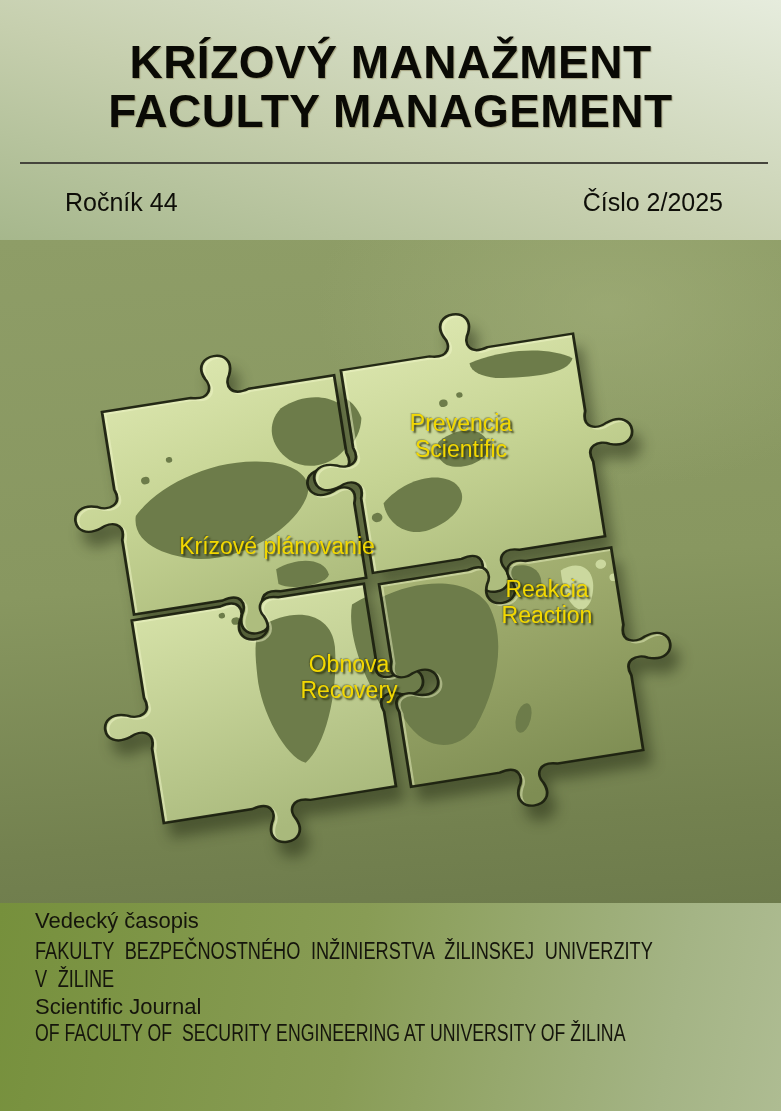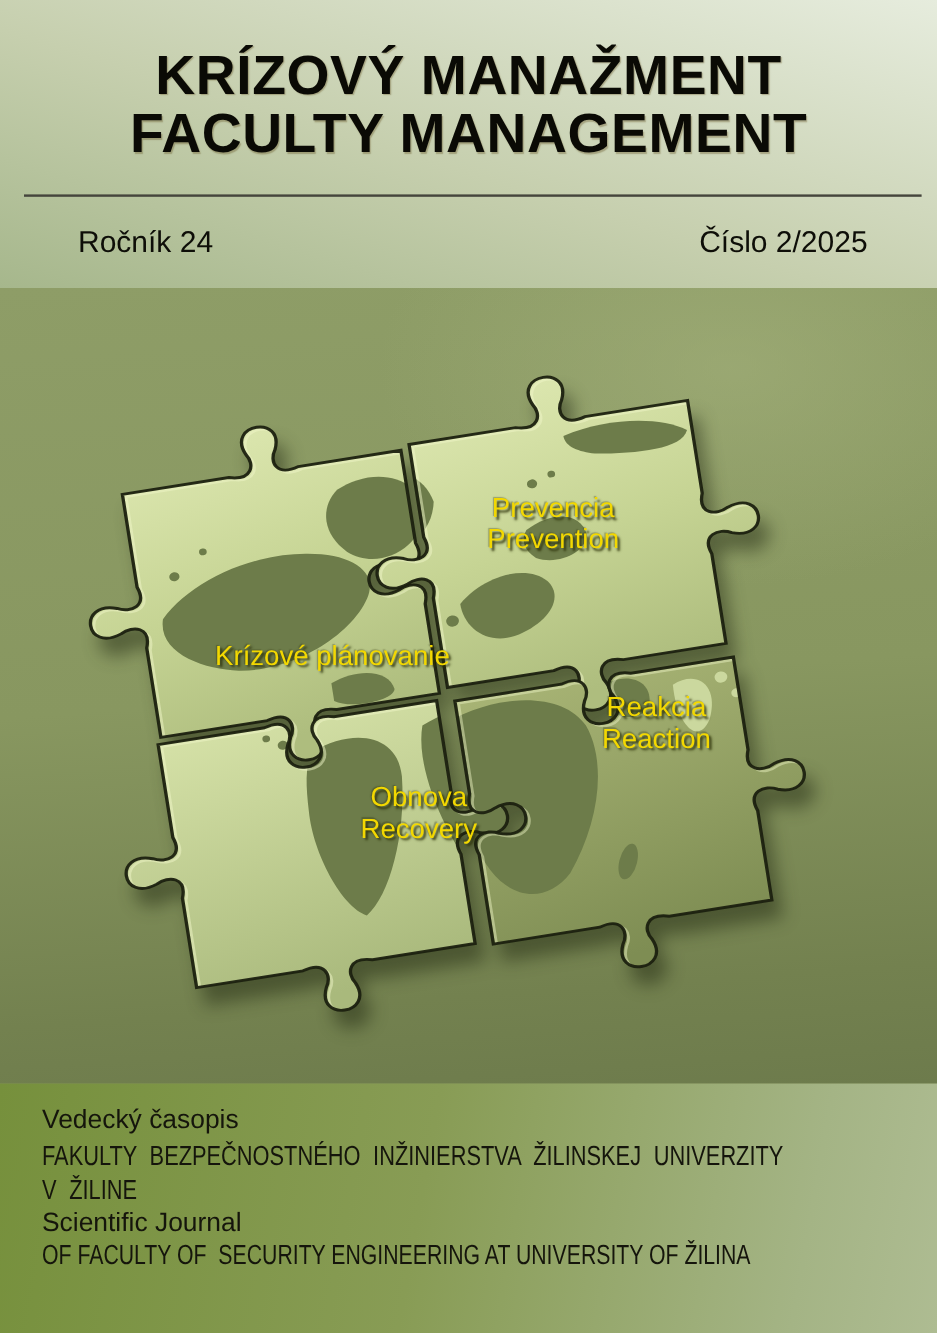--- a/index.html
+++ b/index.html
@@ -27,41 +27,41 @@
   .puzzle-svg { position:absolute; left:0; top:0;
     filter:drop-shadow(8px 14px 7px rgba(25,30,12,0.45)); }
   .pz-label { position:absolute; transform:translateX(-50%); text-align:center;
     font-weight:normal; font-size:23px; line-height:26px; color:#f3d800; white-space:nowrap;
     text-shadow:2px 2px 2px rgba(45,50,10,0.9), -1px -1px 1px rgba(45,50,10,0.35); }
   .pz-label span { display:block; }
 
   
   .footer { position:relative; width:781px; height:208px; overflow:hidden;
     background:linear-gradient(100deg, #76903c 0%, #889c55 45%, #a4b485 85%, #aebc92 100%);
-    color:#15150c; padding:16px 36px 0 35px; }
+    color:#15150c; padding:4px 36px 0 35px; }
   .ft-intro { font-size:22px; line-height:27px; }
   .ft-main-sk { margin-top:4px; font-size:23px; line-height:27.5px; white-space:nowrap;
     word-spacing:7px; transform:scaleX(0.79); transform-origin:left top; }
   .ft-intro-en { margin-top:0; font-size:22px; line-height:27px; }
   .ft-main-en { font-size:23px; line-height:27.5px; white-space:pre;
     transform:scaleX(0.77); transform-origin:left top; }
 </style>
 </head>
 <body>
 
 <div class="cover">
 
   <div class="header">
     <div class="title-block">
       <div>KRÍZOVÝ MANAŽMENT</div>
       <div>FACULTY MANAGEMENT</div>
     </div>
     <div class="header-divider"></div>
     <div class="vol-row">
-      <span>Ročník 24</span>
+      <span>Ročník 44</span>
       <span>Číslo 2/2025</span>
     </div>
   </div>
 
   <div class="image-section">
 
     <svg class="puzzle-svg" width="781" height="663" viewBox="0 0 781 663">
       <defs>
         <linearGradient id="gLight" x1="0" y1="0" x2="0.2" y2="1">
           <stop offset="0" stop-color="#e0eab4"></stop>
@@ -162,21 +162,21 @@
             <use href="#pBR" fill="none" stroke="#f0f6c8" stroke-width="2.2" opacity="0.45" transform="translate(2.5,2.5)"></use>
           </g>
           <use href="#pBR" fill="none" stroke="#1c2110" stroke-width="2.6" opacity="0.95"></use>
         </g>
 
       </g>
     </svg>
 
     <div class="pz-label" style="left:461px; top:170px;">
       <span>Prevencia</span>
-      <span>Prevention</span>
+      <span>Scientific</span>
     </div>
     <div class="pz-label" style="left:277px; top:268px;margin-top:25px;">
       <span>Krízové plánovanie</span>
     </div>
     <div class="pz-label" style="left:547px; top:336px;">
       <span>Reakcia</span>
       <span>Reaction</span>
     </div>
     <div class="pz-label" style="left:349px; top:411px;">
       <span>Obnova</span>

